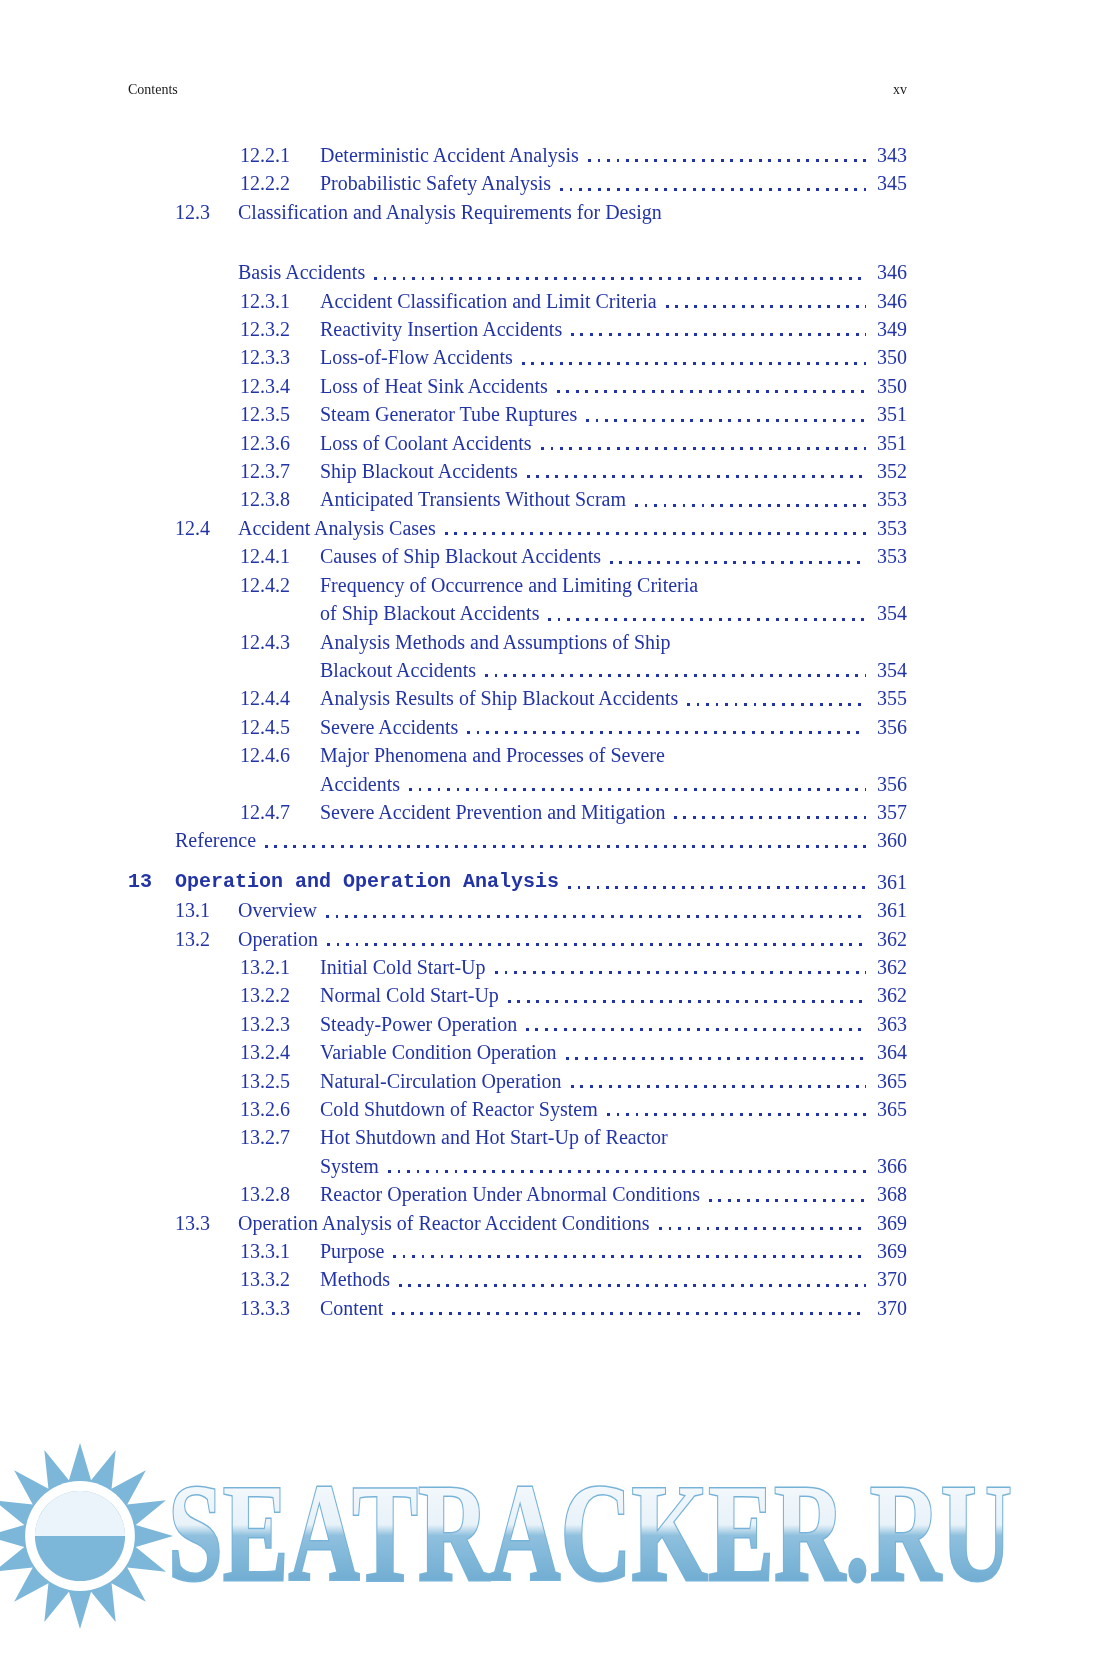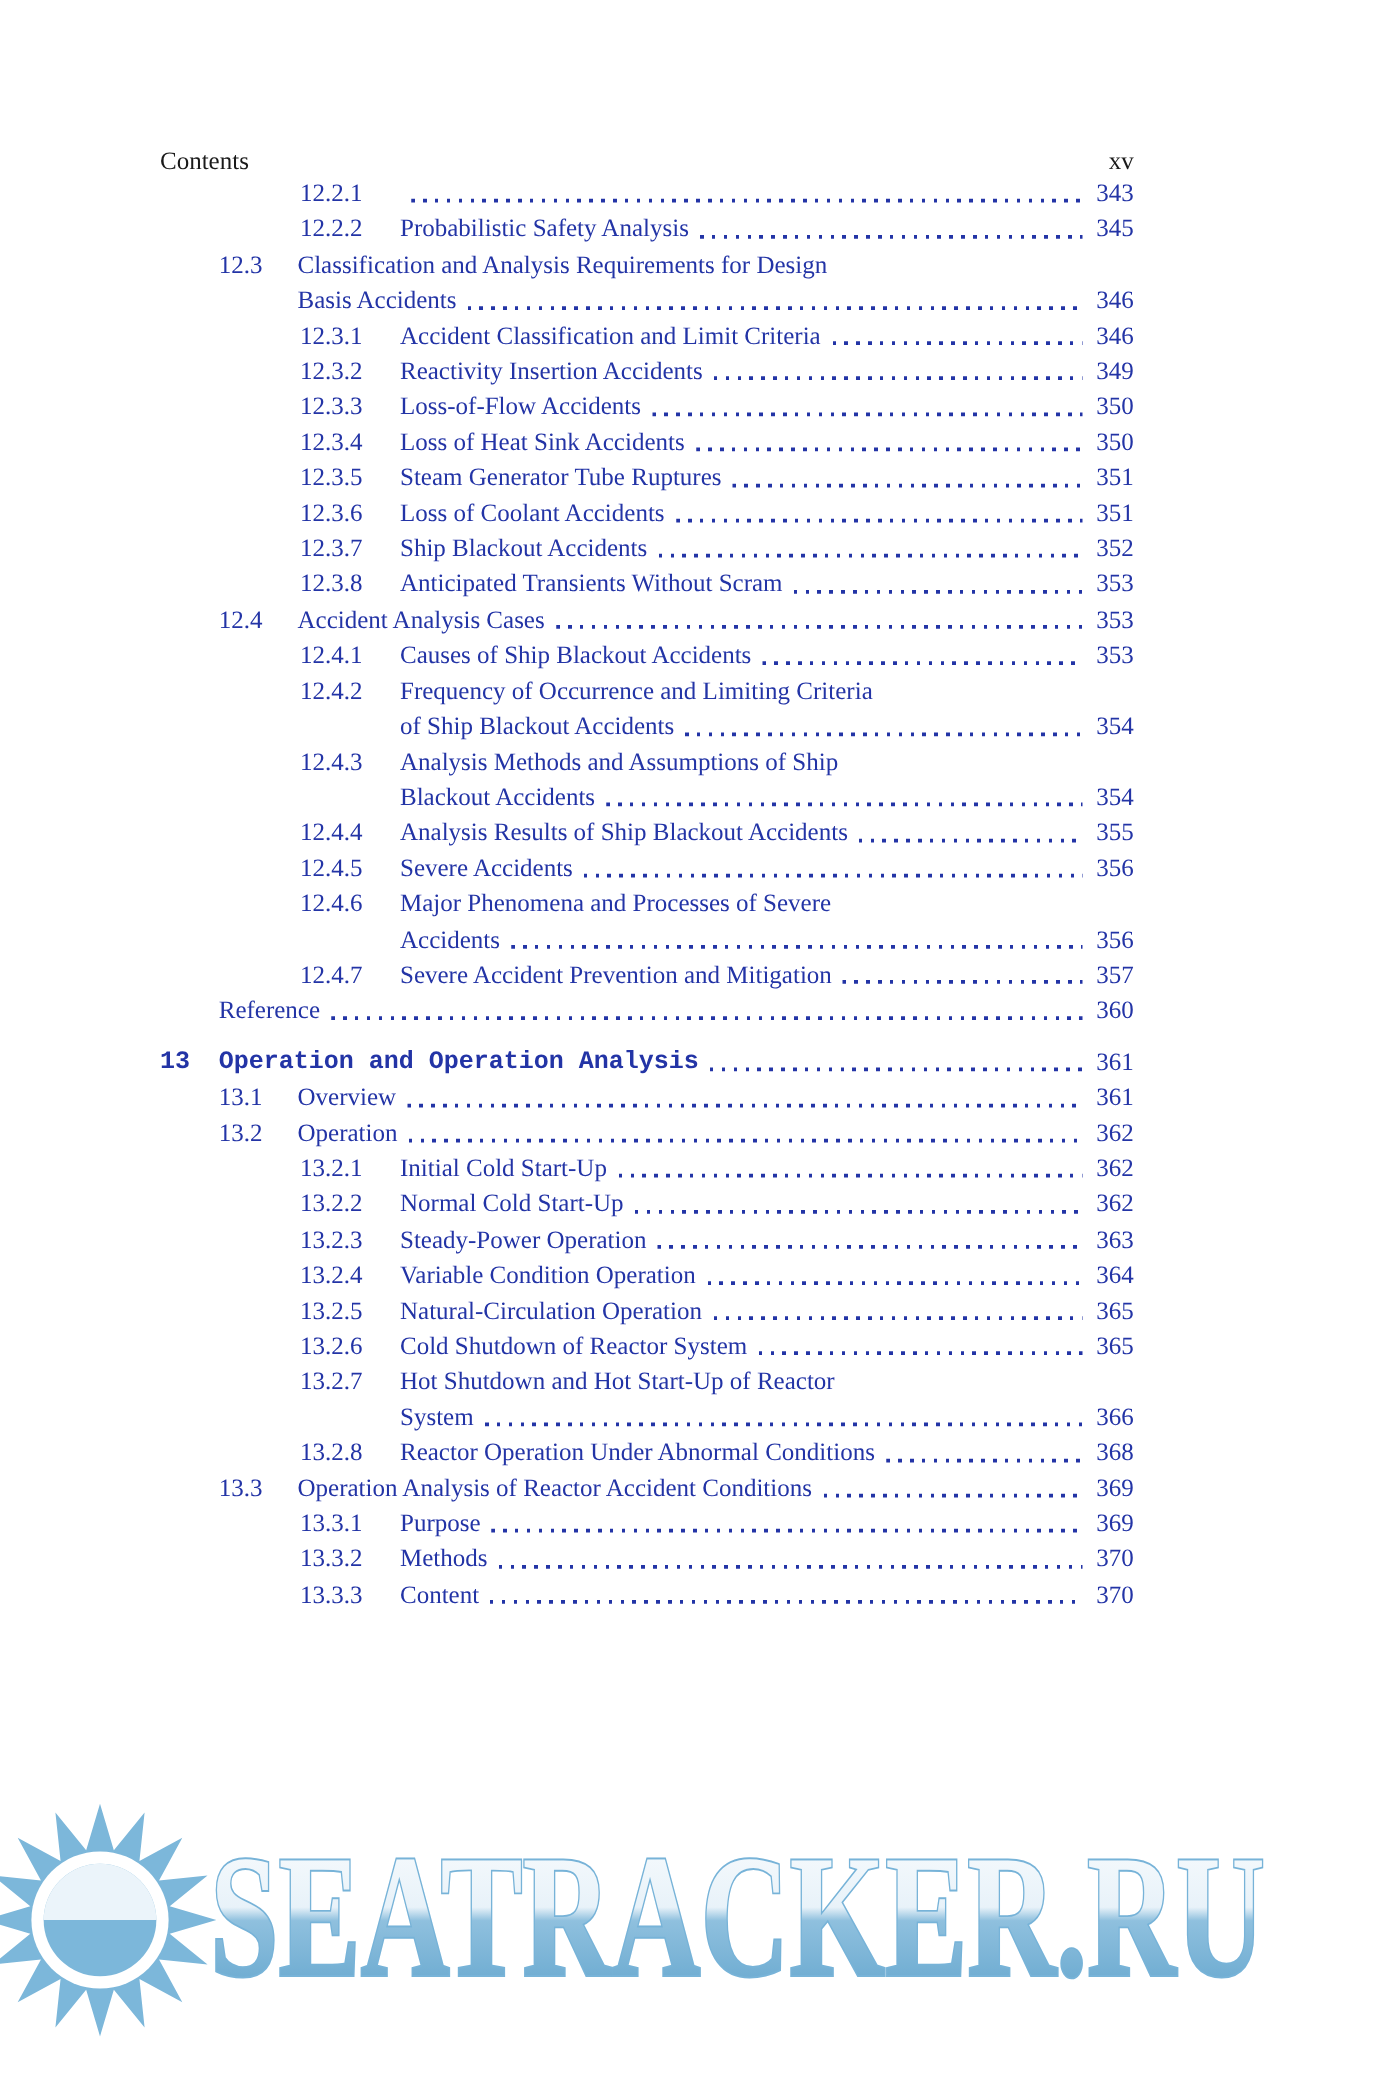--- a/index.html
+++ b/index.html
@@ -18,41 +18,41 @@
     overflow:hidden;
     font-family:"Liberation Serif","DejaVu Serif",serif;
   }
   .sheet{position:absolute;inset:0;}
 
   
   .header{
     position:absolute;
     left:128px;right:191px;top:82px;
     display:flex;justify-content:space-between;align-items:baseline;
-    font-size:20px;color:var(--ink);margin-top:36px;
+    font-size:14px;color:var(--ink);
   }
 
   
   .toc{
     position:absolute;
     left:128px;top:141px;width:779px;
     font-size:20px;
     color:var(--toc-blue);
   }
   .line{
     display:flex;align-items:flex-end;
     line-height:28.4px;
     white-space:nowrap;
   }
   .num{flex:0 0 auto;}
   .title{flex:0 0 auto;}
   .level-1{padding-left:0;}   .level-1 .num{width:47px;}
   .level-2{padding-left:47px;font-family:Liberation Serif, serif;}  .level-2 .num{width:63px;}
   .level-3{padding-left:112px;} .level-3 .num{width:80px;}
-  .cont.level-2{padding-left:110px;}
+  .cont.level-2{padding-left:110px;margin-top:32px;}
   .cont.level-3{padding-left:192px;}
   .chapter{margin-top:13px;}
   .chapter .num,.chapter .title{font-weight:bold;font-family:Liberation Mono, monospace;}
   .dots{
     flex:1 1 auto;
     height:3px;
     align-self:flex-end;
     margin:0 5px 7px 9px;
     min-width:14px;
     background:repeating-linear-gradient(90deg,var(--toc-blue) 0 2.8px,transparent 2.8px 9.5px);
@@ -70,20 +70,21 @@
 <div class="sheet">
 
   <div class="header">
     <span>Contents</span>
     <span>xv</span>
   </div>
 
   <div class="toc" id="toc">
       <div class="line level-3">
     <span class="num">12.2.1</span>
+    <span class="title">Deterministic Accident Analysis</span>
     <span class="dots"></span>
     <span class="pg">343</span>
   </div>
       <div class="line level-3">
     <span class="num">12.2.2</span>
     <span class="title">Probabilistic Safety Analysis</span>
     <span class="dots"></span>
     <span class="pg">345</span>
   </div>
       <div class="line level-2">

